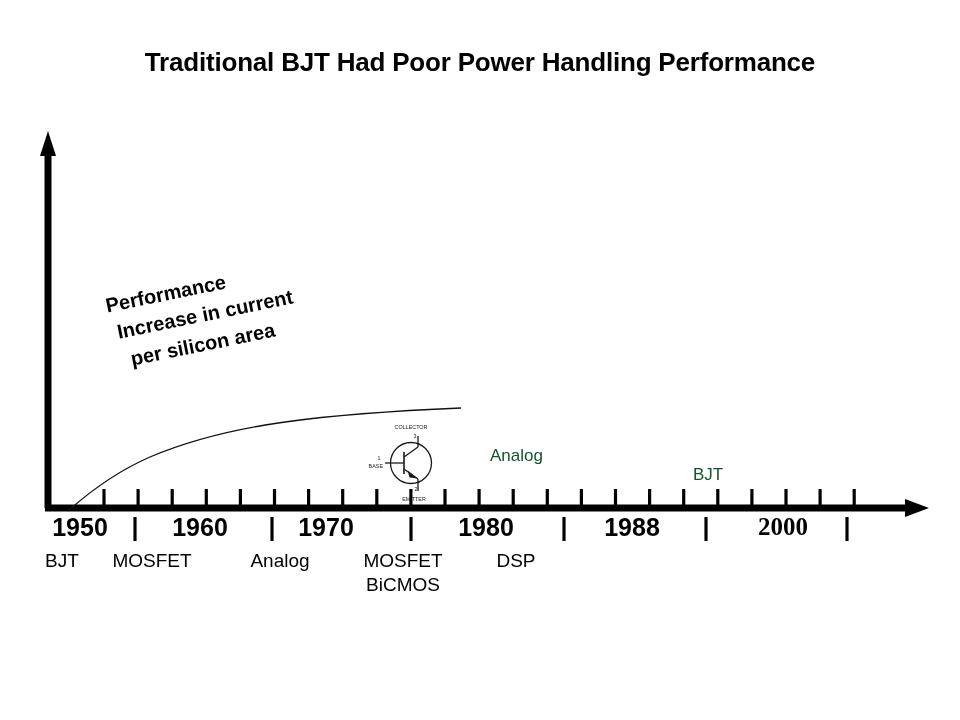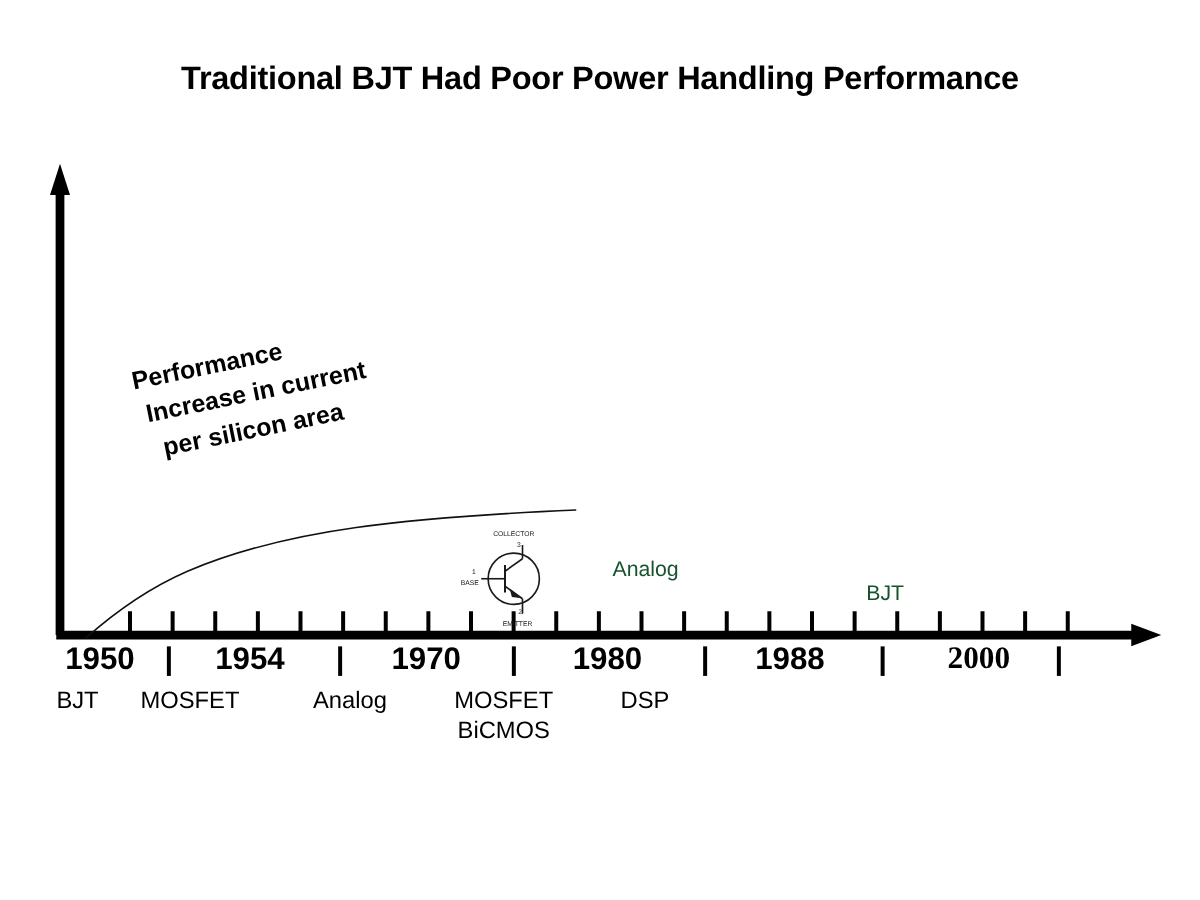--- a/index.html
+++ b/index.html
@@ -186,23 +186,23 @@
 
   <div id="perf-caption">
     <span class="pl pl1">Performance</span>
     <span class="pl pl2">Increase in current</span>
     <span class="pl pl3">per silicon area</span>
   </div>
 
   <div class="axis-year-row" id="year-row">
       <span style="left: 80px;">1950</span>
       <span style="left: 135px;">|</span>
-      <span style="left: 200px;">1954</span>
+      <span style="left: 200px;">1960</span>
       <span style="left: 272px;">|</span>
-      <span style="left: 341px;">1970</span>
+      <span style="left: 326px;">1970</span>
       <span style="left: 411px;">|</span>
       <span style="left: 486px;">1980</span>
       <span style="left: 564px;">|</span>
       <span style="left: 632px;">1988</span>
       <span style="left: 706px;">|</span>
       <span style="left: 783px; font-family: Liberation Serif, serif;">2000</span>
       <span style="left: 847px;">|</span>
     </div>
 
   <div class="tech-row" id="tech-row">

